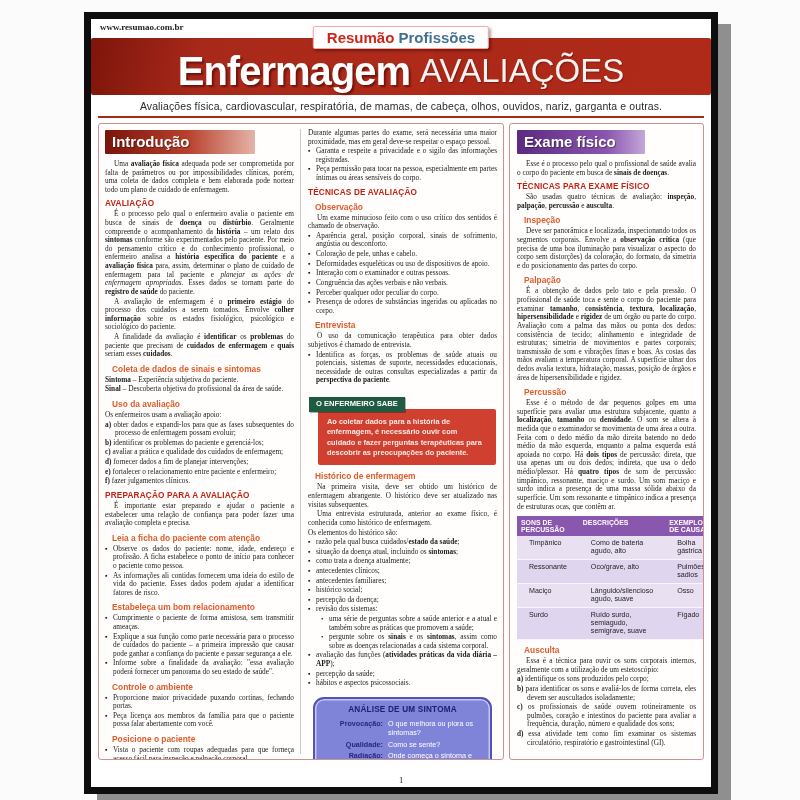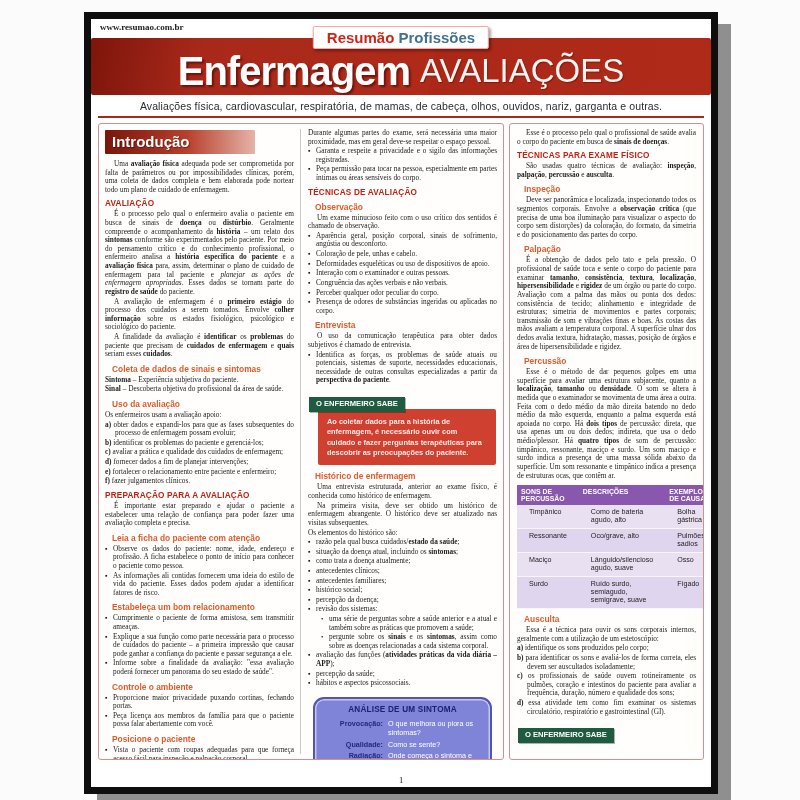--- a/index.html
+++ b/index.html
@@ -225,22 +225,22 @@
                 <span class="mark"></span>
                 <span class="btxt">Identifica as forças, os problemas de saúde atuais ou potenciais, sistemas de suporte, necessidades educacionais, necessidade de outras consultas especializadas a partir da <b>perspectiva do paciente</b>.</span>
               </div>
             </div>
           <div class="sabe">
             <div class="sabe-tab">O ENFERMEIRO SABE</div>
             <div class="sabe-body">Ao coletar dados para a história de enfermagem, é necessário ouvir com cuidado e fazer perguntas terapêuticas para descobrir as preocupações do paciente.</div>
           </div>
           <div class="blocks">
               <div class="blk blk-h2">Histórico de enfermagem</div>
+              <div class="blk blk-p">Na primeira visita, deve ser obtido um histórico de enfermagem abrangente. O histórico deve ser atualizado nas visitas subsequentes.</div>
               <div class="blk blk-p">Uma entrevista estruturada, anterior ao exame físico, é conhecida como histórico de enfermagem.</div>
-              <div class="blk blk-p">Na primeira visita, deve ser obtido um histórico de enfermagem abrangente. O histórico deve ser atualizado nas visitas subsequentes.</div>
               <div class="blk blk-d">Os elementos do histórico são:</div>
               <div class="blk blk-b">
                 <span class="mark"></span>
                 <span class="btxt">razão pela qual busca cuidados/<b>estado da saúde</b>;</span>
               </div>
               <div class="blk blk-b">
                 <span class="mark"></span>
                 <span class="btxt">situação da doença atual, incluindo os <b>sintomas</b>;</span>
               </div>
               <div class="blk blk-b">
@@ -302,20 +302,21 @@
                 <div class="analise-row">
                   <span class="analise-k">Radiação:</span>
                   <span class="analise-v">Onde começa o sintoma e para onde ele vai?</span>
                 </div>
               </div>
           </div>
         </div>
       </div>
 
       <div class="boxB">
+        <div class="sec-header purple">Exame físico</div>
         <div class="blocks">
             <div class="blk blk-p">Esse é o processo pelo qual o profissional de saúde avalia o corpo do paciente em busca de <b>sinais de doenças</b>.</div>
             <div class="blk blk-h1">TÉCNICAS PARA EXAME FÍSICO</div>
             <div class="blk blk-p">São usadas quatro técnicas de avaliação: <b>inspeção</b>, <b>palpação</b>, <b>percussão</b> e <b>ausculta</b>.</div>
             <div class="blk blk-h2">Inspeção</div>
             <div class="blk blk-p">Deve ser panorâmica e localizada, inspecionando todos os segmentos corporais. Envolve a <b>observação crítica</b> (que precisa de uma boa iluminação para visualizar o aspecto do corpo sem distorções) da coloração, do formato, da simetria e do posicionamento das partes do corpo.</div>
             <div class="blk blk-h2">Palpação</div>
             <div class="blk blk-p">É a obtenção de dados pelo tato e pela pressão. O profissional de saúde toca e sente o corpo do paciente para examinar <b>tamanho</b>, <b>consistência</b>, <b>textura</b>, <b>localização</b>, <b>hipersensibilidade</b> e <b>rigidez</b> de um órgão ou parte do corpo. Avaliação com a palma das mãos ou ponta dos dedos: consistência de tecido; alinhamento e integridade de estruturas; simetria de movimentos e partes corporais; transmissão de som e vibrações finas e boas. As costas das mãos avaliam a temperatura corporal. A superfície ulnar dos dedos avalia textura, hidratação, massas, posição de órgãos e área de hipersensibilidade e rigidez.</div>
             <div class="blk blk-h2">Percussão</div>
             <div class="blk blk-p">Esse é o método de dar pequenos golpes em uma superfície para avaliar uma estrutura subjacente, quanto a <b>localização</b>, <b>tamanho</b> ou <b>densidade</b>. O som se altera à medida que o examinador se movimenta de uma área a outra. Feita com o dedo médio da mão direita batendo no dedo médio da mão esquerda, enquanto a palma esquerda está apoiada no corpo. Há <b>dois tipos</b> de percussão: direta, que usa apenas um ou dois dedos; indireta, que usa o dedo médio/plessor. Há <b>quatro tipos</b> de som de percussão: timpânico, ressonante, maciço e surdo. Um som maciço e surdo indica a presença de uma massa sólida abaixo da superfície. Um som ressonante e timpânico indica a presença de estruturas ocas, que contêm ar.</div>

